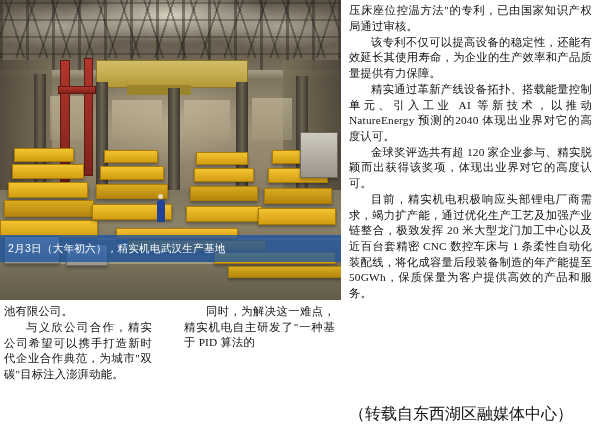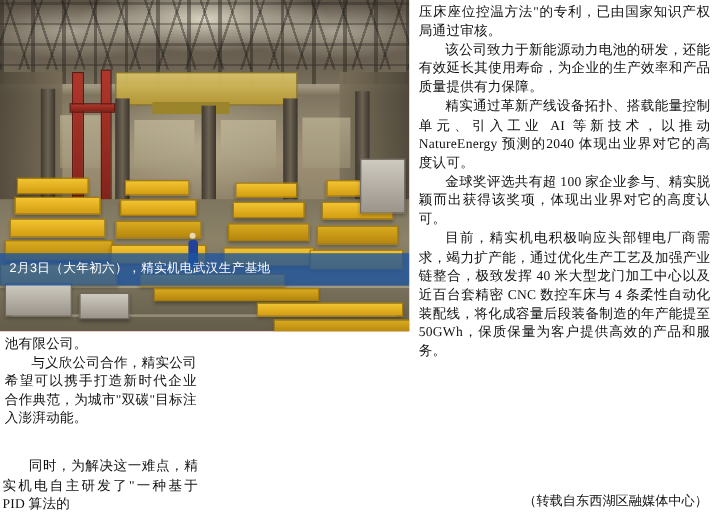--- a/index.html
+++ b/index.html
@@ -202,22 +202,22 @@
   .right-col p {
     margin: 0 0 0.5px 0;
     font-size: 11.3px;
     line-height: 15.6px;
     color: #111111;
     text-align: justify;
     letter-spacing: 0.2px;
   }
   .credit {
     margin-top: auto;
-    text-align: right;
-    font-size: 11px;
+    text-align: left;
+    font-size: 16px;
     color: #111111;
     padding-right: 2px;
     padding-bottom: 2px;
   }
 </style>
 </head>
 <body>
 
 <div class="page">
 
@@ -283,33 +283,33 @@
       <div class="grey-machine" style="left:66px;  top:244px; width:40px; height:20px;"></div>
 
       <div class="worker-body" style="left:157px; top:200px; width:8px; height:22px;"></div>
       <div class="worker-head" style="left:158px; top:194px;"></div>
 
       <div class="caption-band">
         <span class="caption-line first">2月3日（大年初六），精实机电武汉生产基地</span>
       </div>
     </div>
 
-    <div class="left-text" style="flex-direction:column; padding:4px 0 2px 0;gap:24px;">
+    <div class="left-text" style="flex-direction:row; padding:4px 0 2px 0;gap:24px;">
       <div style="width:170px; padding:0 6px 0 4px; box-sizing:border-box;">
         <p>池有限公司。</p>
         <p class="indent">与义欣公司合作，精实公司希望可以携手打造新时代企业合作典范，为城市"双碳"目标注入澎湃动能。</p>
       </div>
       <div style="width:171px; padding:0 6px 0 2px; box-sizing:border-box;">
         <p class="indent">同时，为解决这一难点，精实机电自主研发了"一种基于 PID 算法的</p>
       </div>
     </div>
   </div>
 
   <div class="right-col">
     <p>压床座位控温方法"的专利，已由国家知识产权局通过审核。</p>
-    <p class="indent">该公司致力于新能源动力电池的研发，还能有效延长其使用寿命，为企业的生产效率和产品质量提供有力保障。</p>
+    <p class="indent">该专利不仅可以提高设备的稳定性，还能有效延长其使用寿命，为企业的生产效率和产品质量提供有力保障。</p>
     <p class="indent">精实通过革新产线设备拓扑、搭载能量控制单元、引入工业 AI 等新技术，以推动 NatureEnergy 预测的2040 体现出业界对它的高度认可。</p>
-    <p class="indent">金球奖评选共有超 100 家企业参与、精实脱颖而出获得该奖项，体现出业界对它的高度认可。</p>
-    <p class="indent">目前，精实机电积极响应头部锂电厂商需求，竭力扩产能，通过优化生产工艺及加强产业链整合，极致发挥 40 米大型龙门加工中心以及近百台套精密 CNC 数控车床与 4 条柔性自动化装配线，将化成容量后段装备制造的年产能提至 50GWh，保质保量为客户提供高效的产品和服务。</p>
+    <p class="indent">金球奖评选共有超 120 家企业参与、精实脱颖而出获得该奖项，体现出业界对它的高度认可。</p>
+    <p class="indent">目前，精实机电积极响应头部锂电厂商需求，竭力扩产能，通过优化生产工艺及加强产业链整合，极致发挥 20 米大型龙门加工中心以及近百台套精密 CNC 数控车床与 1 条柔性自动化装配线，将化成容量后段装备制造的年产能提至 50GWh，保质保量为客户提供高效的产品和服务。</p>
     <div class="credit">（转载自东西湖区融媒体中心）</div>
   </div>
 
 </div>
 
 </body></html>

